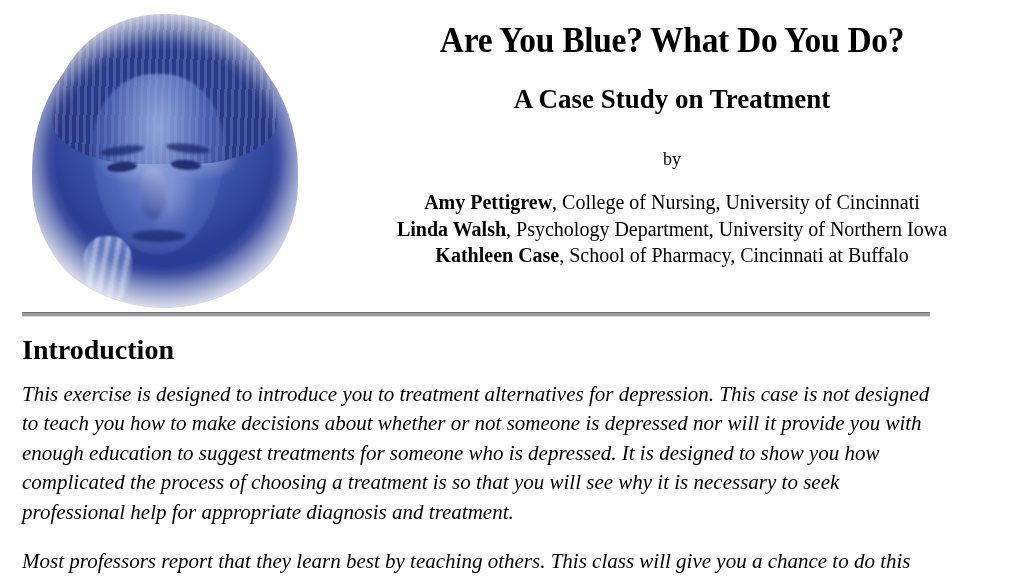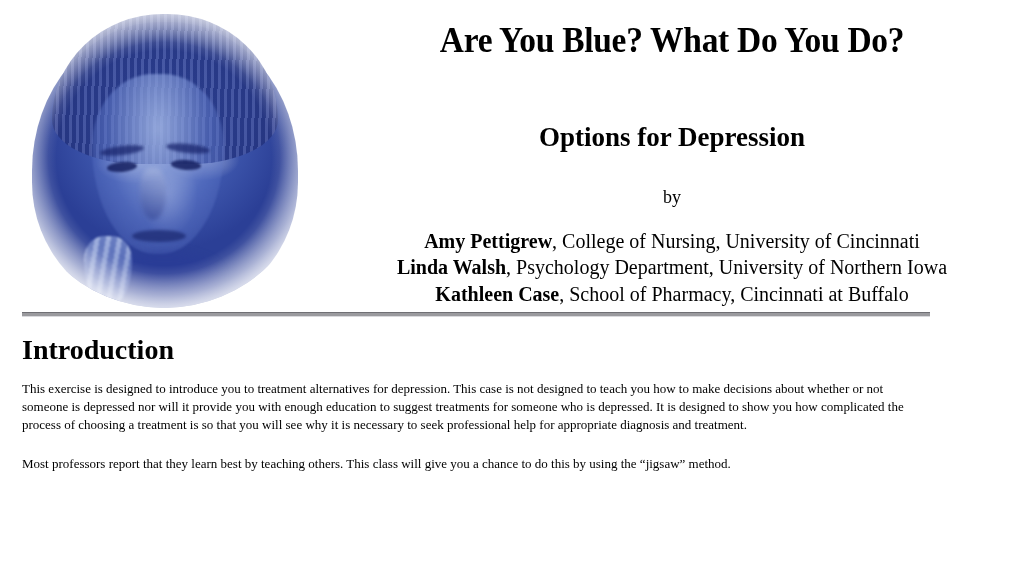--- a/index.html
+++ b/index.html
@@ -217,23 +217,24 @@
     top: 334px;
     width: 908px;
   }
   .section-heading {
     margin: 0 0 14px 0;
     font-size: 28px;
     font-weight: bold;
   }
   .para {
     margin: 0 0 20px 0;
-    font-size: 13px;
+    font-size: 21px;
     line-height: 1.40;
     text-align: left;
+    font-style: italic;
   }
   .para:last-child { margin-bottom: 0; }
 </style>
 </head>
 <body>
 
 <div class="page">
 
   <div class="header">
 
@@ -252,22 +253,21 @@
         <div class="hand"></div>
         <div class="vignette"></div>
       </div>
       <div class="vignette-square"></div>
     </div>
 
     <div class="title-col">
       <h1 class="doc-title">Are You Blue? What Do You Do?</h1>
 
       <h2 class="doc-subtitle">
-        <br>
-        <span>Options for Depression</span>
+        <span>A Case Study on Treatment</span><br>
       </h2>
 
       <p class="byline">by</p>
 
       <div class="author-list">
         <div class="author-line">
           <span class="author-name">Amy Pettigrew</span><span>, College of Nursing, University of Cincinnati</span>
         </div>
         <div class="author-line">
           <span class="author-name">Linda Walsh</span><span>, Psychology Department, University of Northern Iowa</span>

